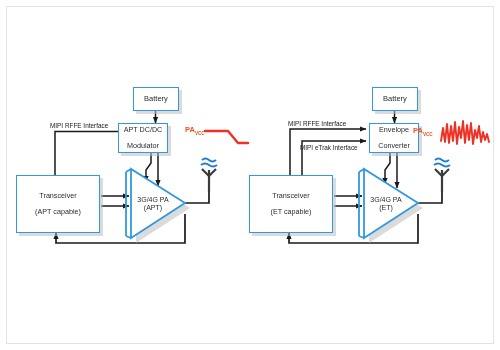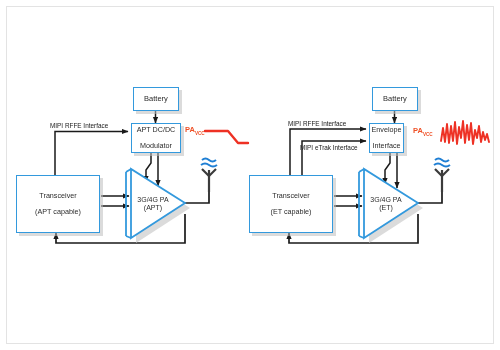--- a/index.html
+++ b/index.html
@@ -137,21 +137,21 @@
       <line x1="359" y1="236" x2="359" y2="172" stroke="#3399dd" stroke-width="1.8"></line>
       <line x1="359" y1="172" x2="364" y2="169" stroke="#3399dd" stroke-width="1.8"></line>
       <line x1="359" y1="236" x2="364" y2="238" stroke="#3399dd" stroke-width="1.8"></line>
     </g>
   </svg>
 
   <div class="box" style="left:133px;top:87px;width:46px;height:24px;font-size:7.5px;">
     <span>Battery</span>
   </div>
 
-  <div class="box" style="left:131px;top:123px;width:50px;height:30px;font-size:7.2px;">
+  <div class="box" style="left:118px;top:123px;width:50px;height:30px;font-size:7.2px;">
     <span>
       <span>APT DC/DC</span><br>
       <span>Modulator</span>
     </span>
   </div>
 
   <div class="box" style="left:16px;top:175px;width:84px;height:58px;font-size:7.2px;">
     <span>
       <span>Transceiver</span><br>
       <span>(APT capable)</span>
@@ -166,24 +166,24 @@
   <div class="lbl" style="left:50px;top:123px;font-size:6.4px;">MIPI RFFE Interface</div>
 
   <div class="pa-lbl" style="left:185px;top:126px;font-size:7.5px;">
     <span>PA</span><sub>VCC</sub>
   </div>
 
   <div class="box" style="left:372px;top:87px;width:46px;height:24px;font-size:7.5px;">
     <span>Battery</span>
   </div>
 
-  <div class="box" style="left:369px;top:123px;width:35px;height:30px;font-size:7.2px;justify-content:center;">
+  <div class="box" style="left:369px;top:123px;width:50px;height:30px;font-size:7.2px;justify-content:center;">
     <span>
       <span>Envelope</span><br>
-      <span>Interface</span>
+      <span>Converter</span>
     </span>
   </div>
 
   <div class="box" style="left:249px;top:175px;width:84px;height:58px;font-size:7.2px;">
     <span>
       <span>Transceiver</span><br>
       <span>(ET capable)</span>
     </span>
   </div>
 

